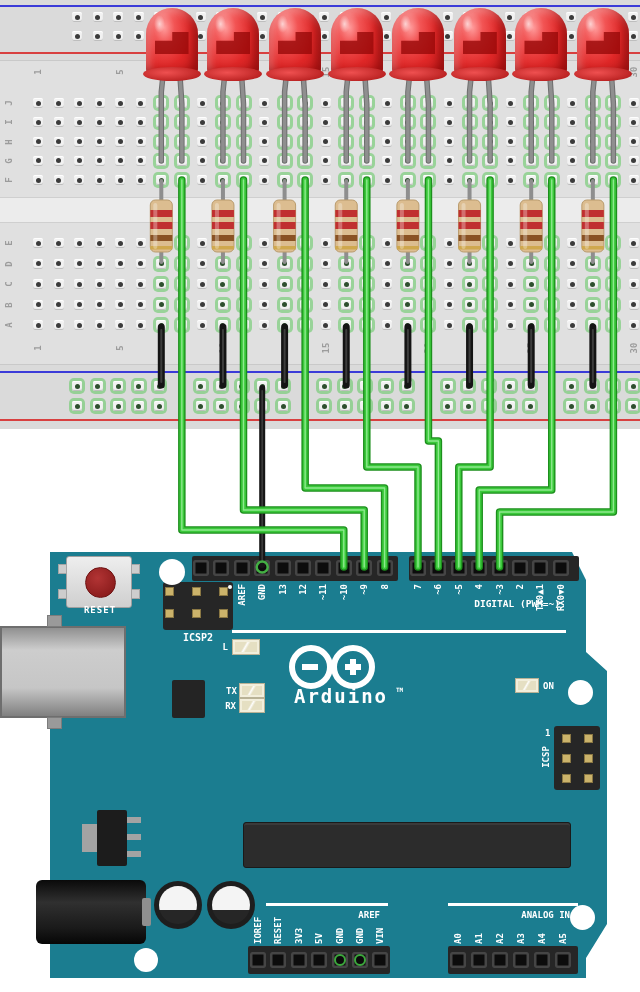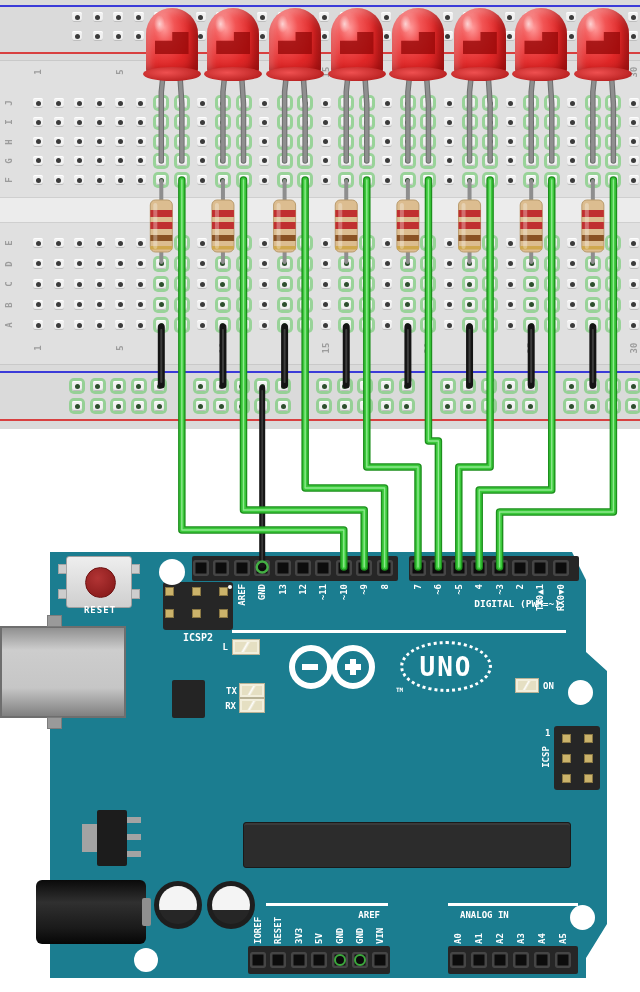--- a/index.html
+++ b/index.html
@@ -544,22 +544,22 @@
   <div class="abs silk" style="left:214px;top:700px;width:22px;text-align:right;">RX</div>
   <div class="abs ledrect" style="left:240px;top:699px;width:24px;height:13px;"></div>
 
   <div class="abs chip-small"></div>
 
   <div class="abs ring" style="left:289px;top:645px;"></div>
   <div class="abs ring" style="left:331px;top:645px;"></div>
   <div class="abs" style="left:302px;top:664px;width:16px;height:6px;background:#fff;"></div>
   <div class="abs" style="left:345px;top:664px;width:16px;height:6px;background:#fff;"></div>
   <div class="abs" style="left:350px;top:659px;width:6px;height:16px;background:#fff;"></div>
+  <div class="abs brand">Arduino</div>
   <div class="abs tm">TM</div>
-  <div class="abs uno-oval">UNO</div>
 
   <div class="abs ledrect" style="left:516px;top:679px;width:22px;height:13px;"></div>
   <div class="abs silk" style="left:543px;top:680px;width:24px;">ON</div>
   <div class="abs mhole" style="left:568px;top:680px;width:25px;height:25px;"></div>
   <div class="abs mhole" style="left:159px;top:559px;width:26px;height:26px;"></div>
   <div class="abs mhole" style="left:570px;top:905px;width:25px;height:25px;"></div>
   <div class="abs mhole" style="left:134px;top:948px;width:24px;height:24px;"></div>
 
   <div class="abs icspblk" style="left:554px;top:726px;width:46px;height:64px;"></div>
   <div class="abs silk" style="left:545px;top:727px;width:10px;">1</div>
@@ -579,21 +579,21 @@
     </div>
   <div class="abs jack"></div>
   <div class="abs jack-end"></div>
   <div class="abs usb"></div>
   <div class="abs usb-tab" style="left:47px;top:615px;"></div>
   <div class="abs usb-tab" style="left:47px;top:717px;"></div>
 
   <div class="abs whline" style="left:266px;top:903px;width:122px;height:3px;"></div>
   <div class="abs silk" style="left:300px;top:909px;width:80px;text-align:right;">AREF</div>
   <div class="abs whline" style="left:448px;top:903px;width:130px;height:3px;"></div>
-  <div class="abs silk" style="left:460px;top:909px;width:110px;text-align:left;">ANALOG IN</div>
+  <div class="abs silk" style="left:460px;top:909px;width:110px;text-align:right;">ANALOG IN</div>
   <div class="abs hstrip" style="left:248px;top:946px;width:142px;height:28px;"></div>
   <div class="abs hstrip" style="left:448px;top:946px;width:130px;height:28px;"></div>
 
   <div id="gen">
       <span class="pinsq abs" style="left: 193px; top: 560px;"></span>
       <span class="pinsq abs" style="left: 213.4px; top: 560px;"></span>
       <span class="pinsq abs" style="left: 233.8px; top: 560px;"></span>
       <div class="vlabel" style="position: absolute; left: 216.8px; top: 603px; text-align: right;">AREF</div>
       <span class="pinsq abs" style="left: 254.2px; top: 560px;"></span>
       <div class="vlabel" style="position: absolute; left: 237.2px; top: 603px; text-align: right;">GND</div>

